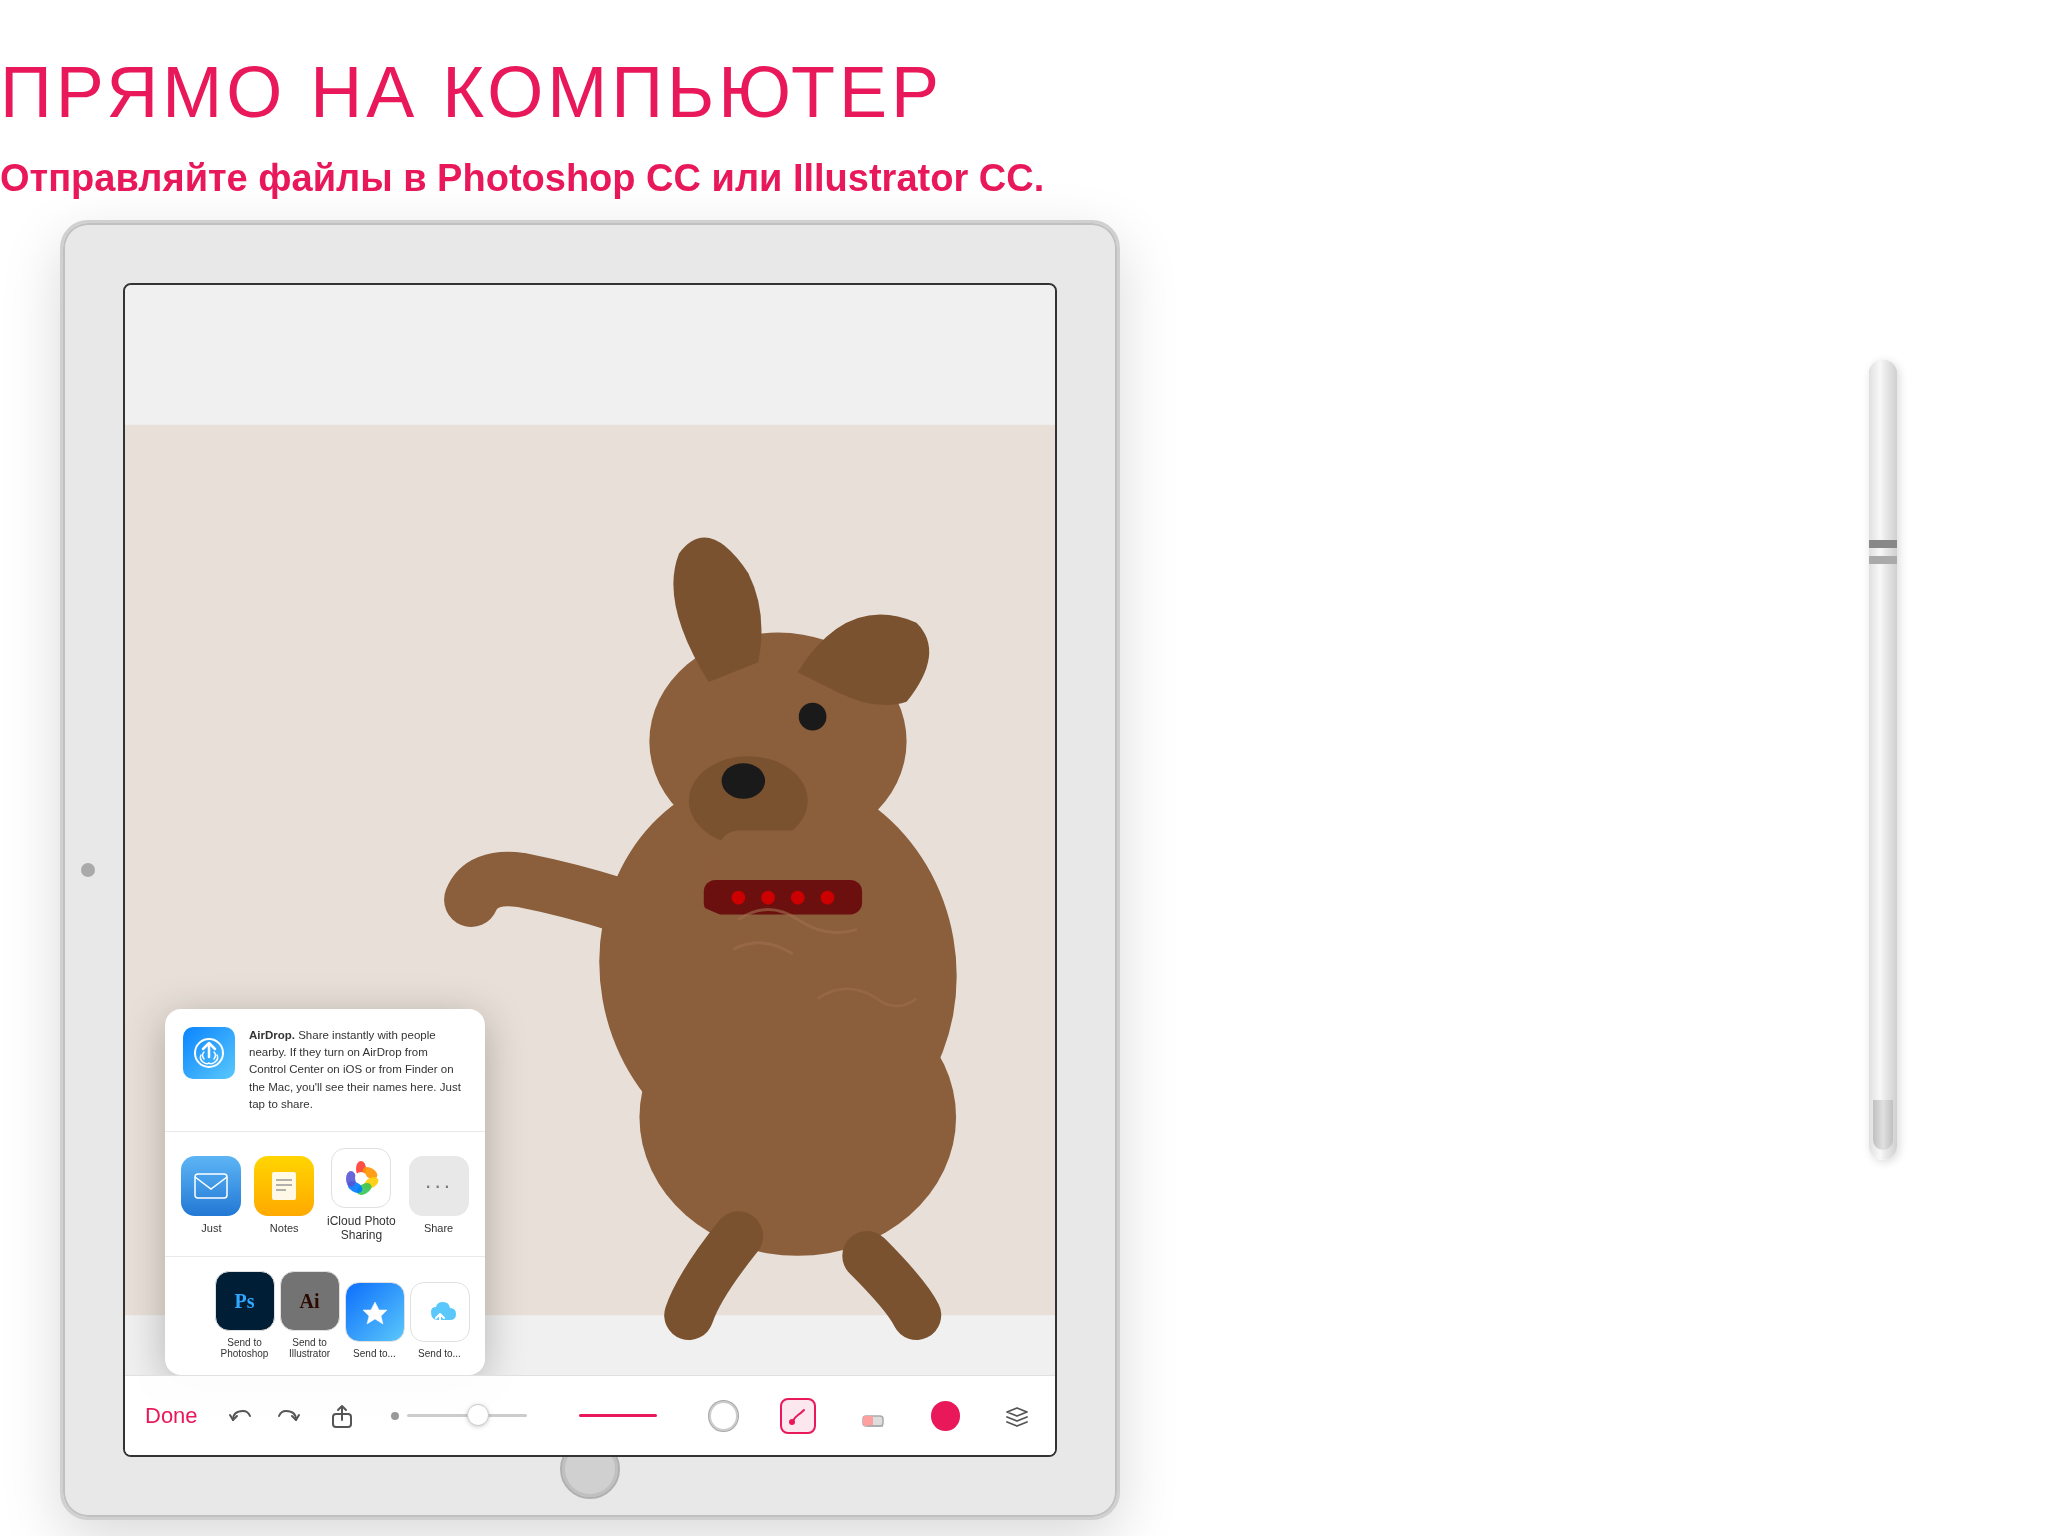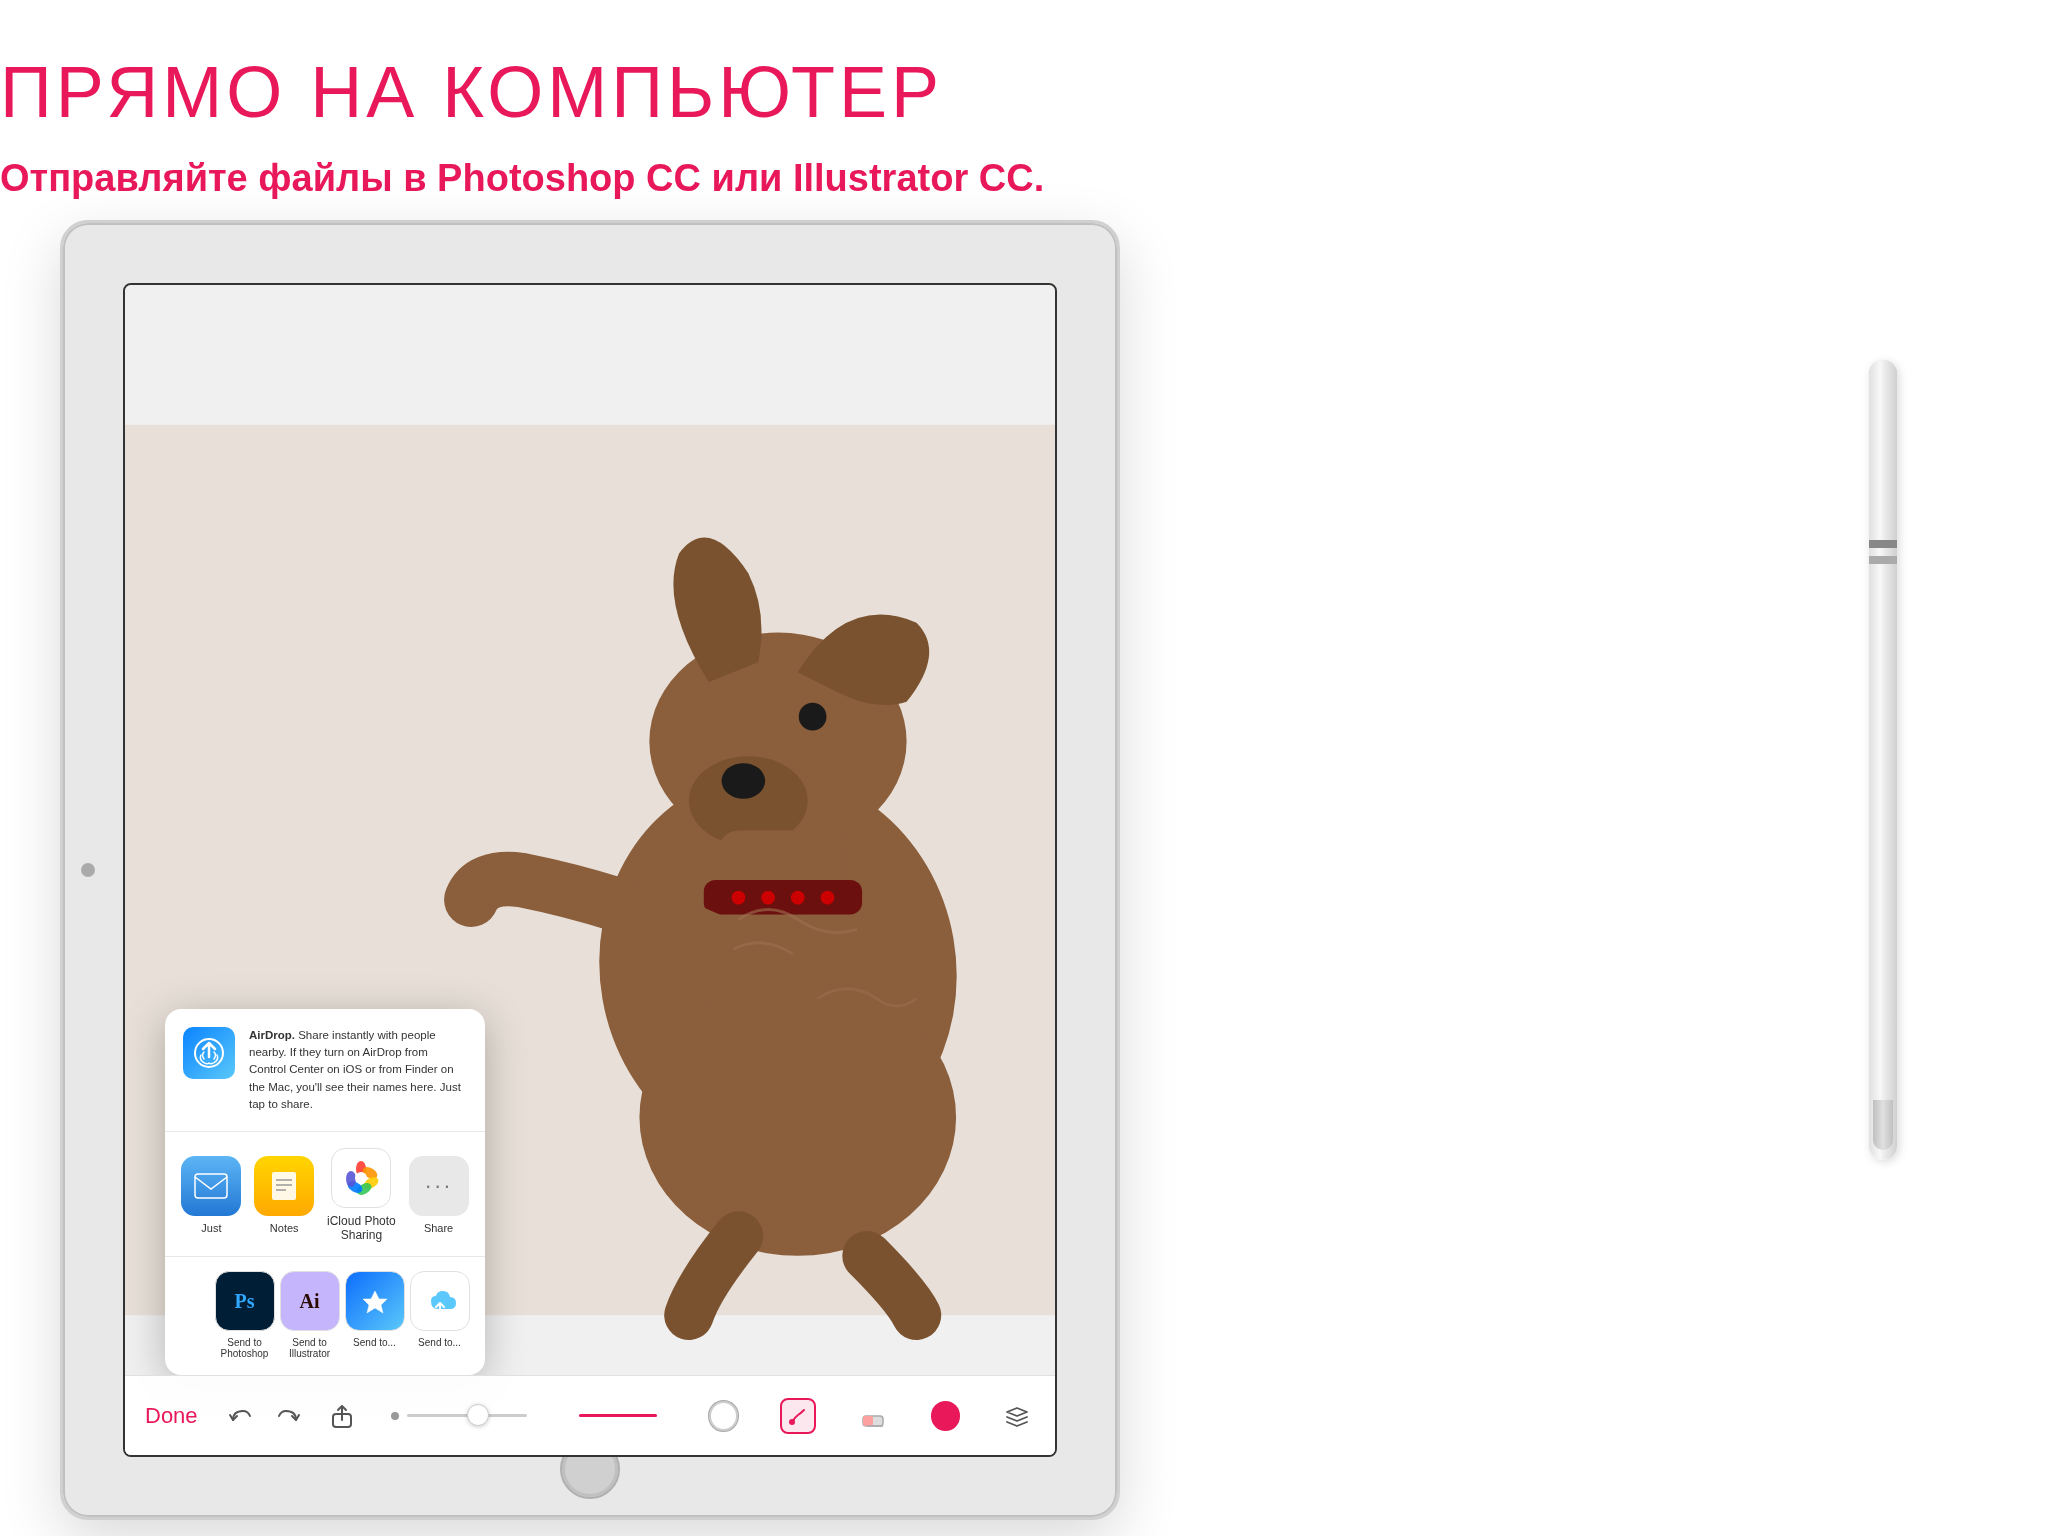--- a/index.html
+++ b/index.html
@@ -267,40 +267,40 @@
     }
     .app-icon-label {
       font-size: 11px;
       color: #333;
       text-align: center;
     }
 
     
     .send-row {
       display: flex;
-      align-items: flex-start;
+      align-items: flex-end;
       justify-content: space-around;
       padding: 14px 13px 16px;
       margin-left: 34px;
     }
     .send-icon-box {
       width: 60px;
       height: 60px;
       border-radius: 14px;
       background: white;
       border: 1px solid #e0e0e0;
       display: flex;
       align-items: center;
       justify-content: center;
       font-size: 26px;
     }
 
     
     .ps-icon { background: #001e36; color: #31a8ff; font-weight: 700; font-size: 20px; font-family: serif; }
-    .ai-icon { background: #c4b5fd; color: #2a0a00; font-weight: 700; font-size: 20px; font-family: serif; }
+    .ai-icon { background: #737373; color: #2a0a00; font-weight: 700; font-size: 20px; font-family: serif; }
     .appstore-icon { background: linear-gradient(135deg, #0d6efd, #5ac8fa); }
     .cloud-icon { background: white; border: 1px solid #e0e0e0; }
 
     
     .apple-pencil {
       position: absolute;
       right: 20px;
       top: 60px;
       width: 50px;
       height: 950px;

